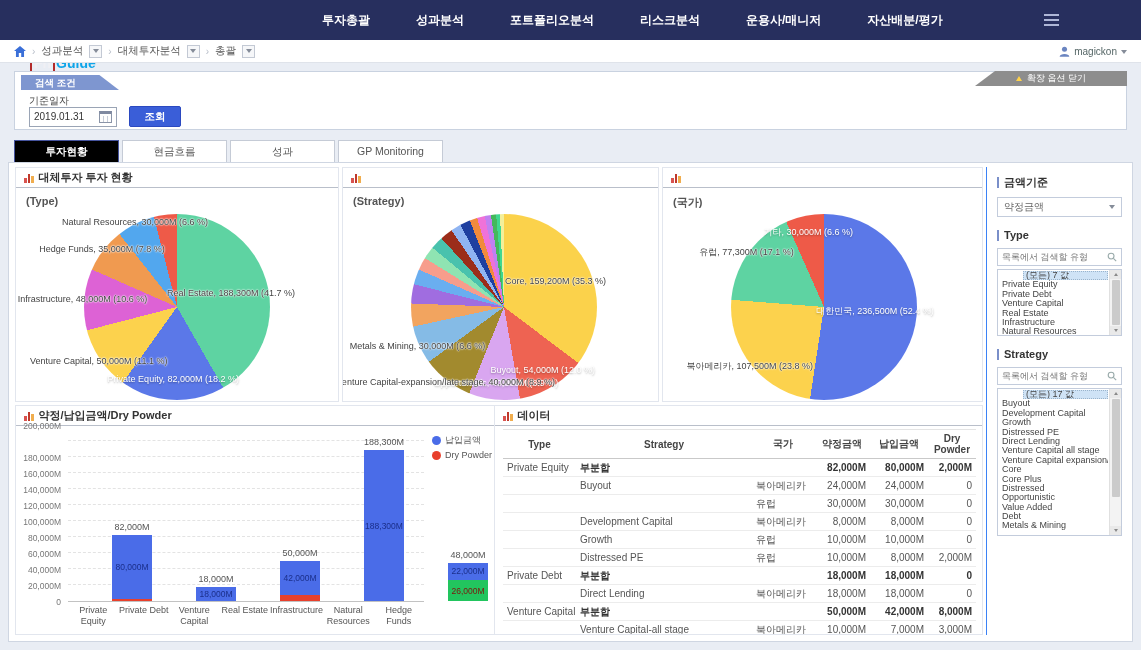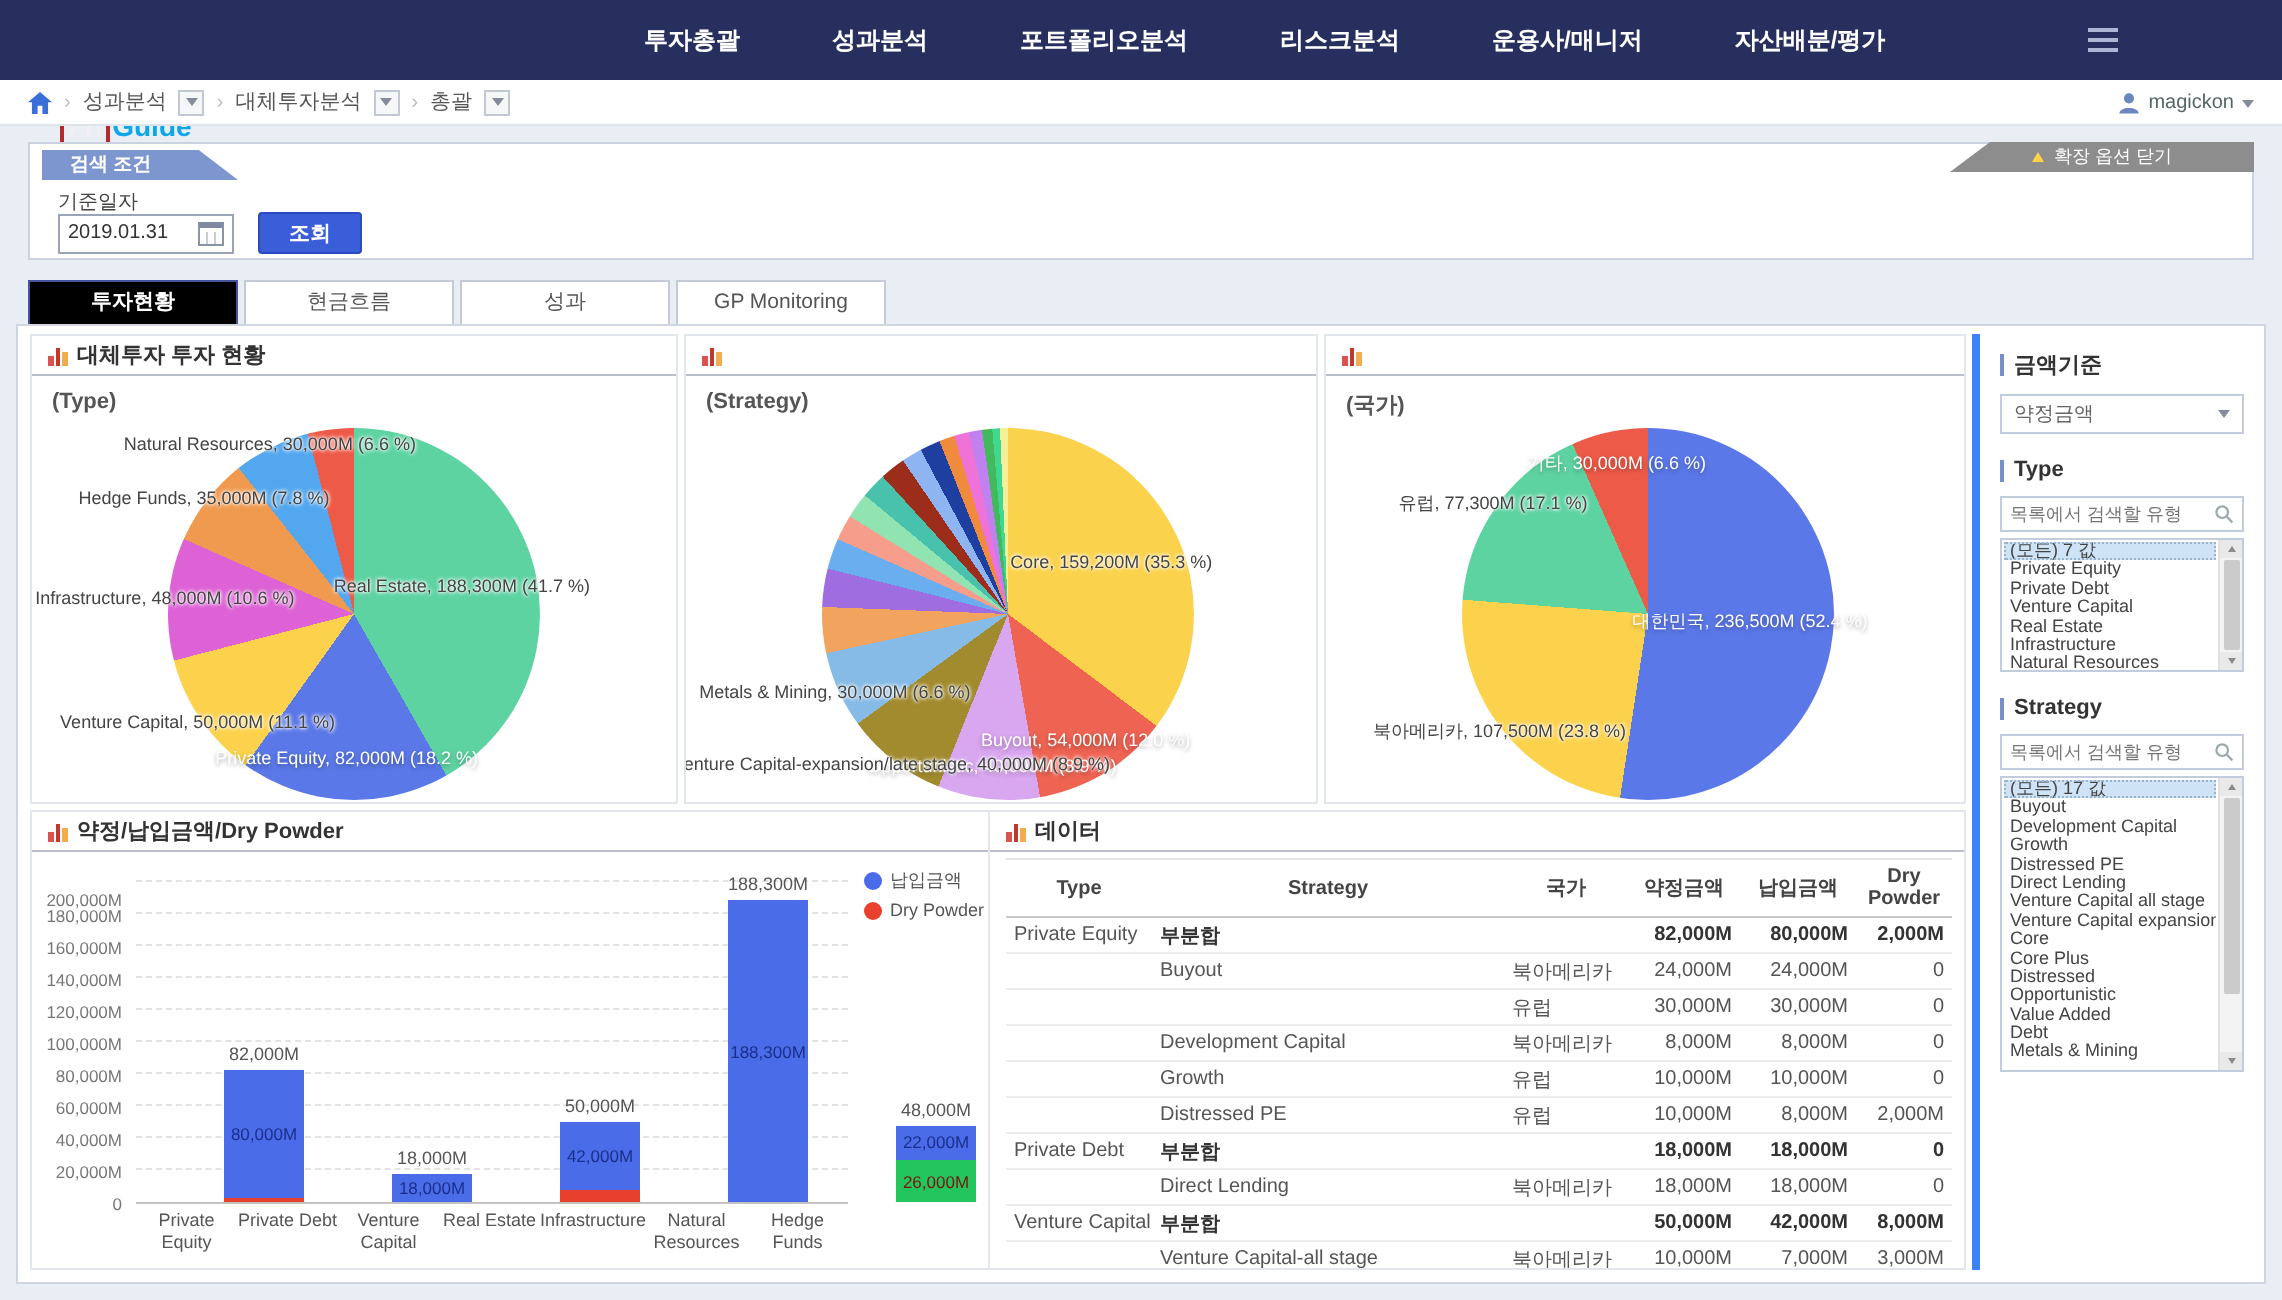--- a/index.html
+++ b/index.html
@@ -88,32 +88,32 @@
   
   .table-wrap { padding:3px 8px 0 8px; }
   table.data-table { width:100%; border-collapse:collapse; font-size:10px; color:#555; table-layout:fixed; }
   .data-table th { font-weight:bold; color:#444; border-top:1px solid #e4e4e4; border-bottom:1px solid #c9c9c9; padding:3px 4px; text-align:center; }
   .data-table td { padding:1.5px 4px; border-bottom:1px solid #ececec; overflow:hidden; white-space:nowrap; }
   .data-table td.num { text-align:right; }
   tr.subtotal td { font-weight:bold; color:#333; border-top:1px solid #d2d2d2; }
   tr.subtotal td:first-child { font-weight:normal; color:#555; }
 
   
-  .p-sidebar { padding:4px 6px 0 10px; border-left:4px solid #3b82f6; }
+  .p-sidebar { padding:4px 6px 0 10px; border-left:1px solid #3b82f6; }
   .sb-h { font-size:11px; font-weight:bold; color:#333; display:flex; align-items:center; gap:5px; margin-top:12px; }
   .sb-bar { width:2px; height:11px; background:#7a8fc9; }
   .sb-select { margin-top:7px; height:20px; border:1px solid #c3ccdc; background:#fff; display:flex; align-items:center; justify-content:space-between; padding:0 6px; font-size:10px; color:#666; cursor:pointer; }
   .sb-search { margin-top:7px; height:18px; border:1px solid #c3ccdc; background:#fff; display:flex; align-items:center; padding:0 4px; }
   .sb-search input { border:0; outline:0; flex:1; min-width:0; font-size:9px; color:#666; font-family:inherit; }
   .sb-list { margin-top:3px; border:1px solid #c3ccdc; background:#fff; position:relative; }
   .list-type { height:67px; }
   .list-strategy { height:148px; }
   .sb-items { position:absolute; left:1px; top:1px; right:13px; bottom:1px; overflow:hidden; }
   .sb-item { font-size:9px; color:#444; height:9.4px; line-height:9.4px; padding:0 3px; white-space:nowrap; overflow:hidden; cursor:pointer; }
-  .sb-item.selected { background:#cfe3f6; outline:1px dotted #9ab4cc; outline-offset:-1px; }
+  .sb-item.selected { background:#cfe3f6; outline:1px dotted #9ab4cc; outline-offset:-1px;margin-left:24px; }
   .sb-scrollbar { position:absolute; right:0; top:0; bottom:0; width:12px; background:#f3f3f3; border-left:1px solid #e0e0e0; }
   .sb-sbtn { position:absolute; left:0; right:0; height:9px; background:#e9e9e9; display:flex; align-items:center; justify-content:center; cursor:pointer; }
   .sb-sbtn.up { top:0; } .sb-sbtn.down { bottom:0; }
   .tri-u { width:0;height:0;border-left:2.5px solid transparent;border-right:2.5px solid transparent;border-bottom:3.5px solid #8a8a8a; }
   .tri-d { width:0;height:0;border-left:2.5px solid transparent;border-right:2.5px solid transparent;border-top:3.5px solid #8a8a8a; }
   .sb-thumb { position:absolute; left:1.5px; right:1.5px; background:#cbcbcb; border-radius:1px; cursor:pointer; }
 </style>
 </head>
 <body>
 
@@ -273,21 +273,21 @@
           <div class="ylab" style="bottom: 0px;">0</div>
           <div class="ylab" style="bottom: 16px;">20,000M</div>
           <div class="ylab" style="bottom: 32px;">40,000M</div>
           <div class="ylab" style="bottom: 48px;">60,000M</div>
           <div class="ylab" style="bottom: 64px;">80,000M</div>
           <div class="ylab" style="bottom: 80px;">100,000M</div>
           <div class="ylab" style="bottom: 96px;">120,000M</div>
           <div class="ylab" style="bottom: 112px;">140,000M</div>
           <div class="ylab" style="bottom: 128px;">160,000M</div>
           <div class="ylab" style="bottom: 144px;">180,000M</div>
-          <div class="ylab" style="bottom: 152px; margin-left: 24px;">200,000M</div>
+          <div class="ylab" style="bottom: 176px; margin-left: 24px;">200,000M</div>
         </div>
       <div class="bar-plot" id="bar-plot">
           <div class="gridline" style="bottom: 160px;"></div>
           <div class="gridline" style="bottom: 144px;"></div>
           <div class="gridline" style="bottom: 128px;"></div>
           <div class="gridline" style="bottom: 112px;"></div>
           <div class="gridline" style="bottom: 96px;"></div>
           <div class="gridline" style="bottom: 80px;"></div>
           <div class="gridline" style="bottom: 64px;"></div>
           <div class="gridline" style="bottom: 48px;"></div>

